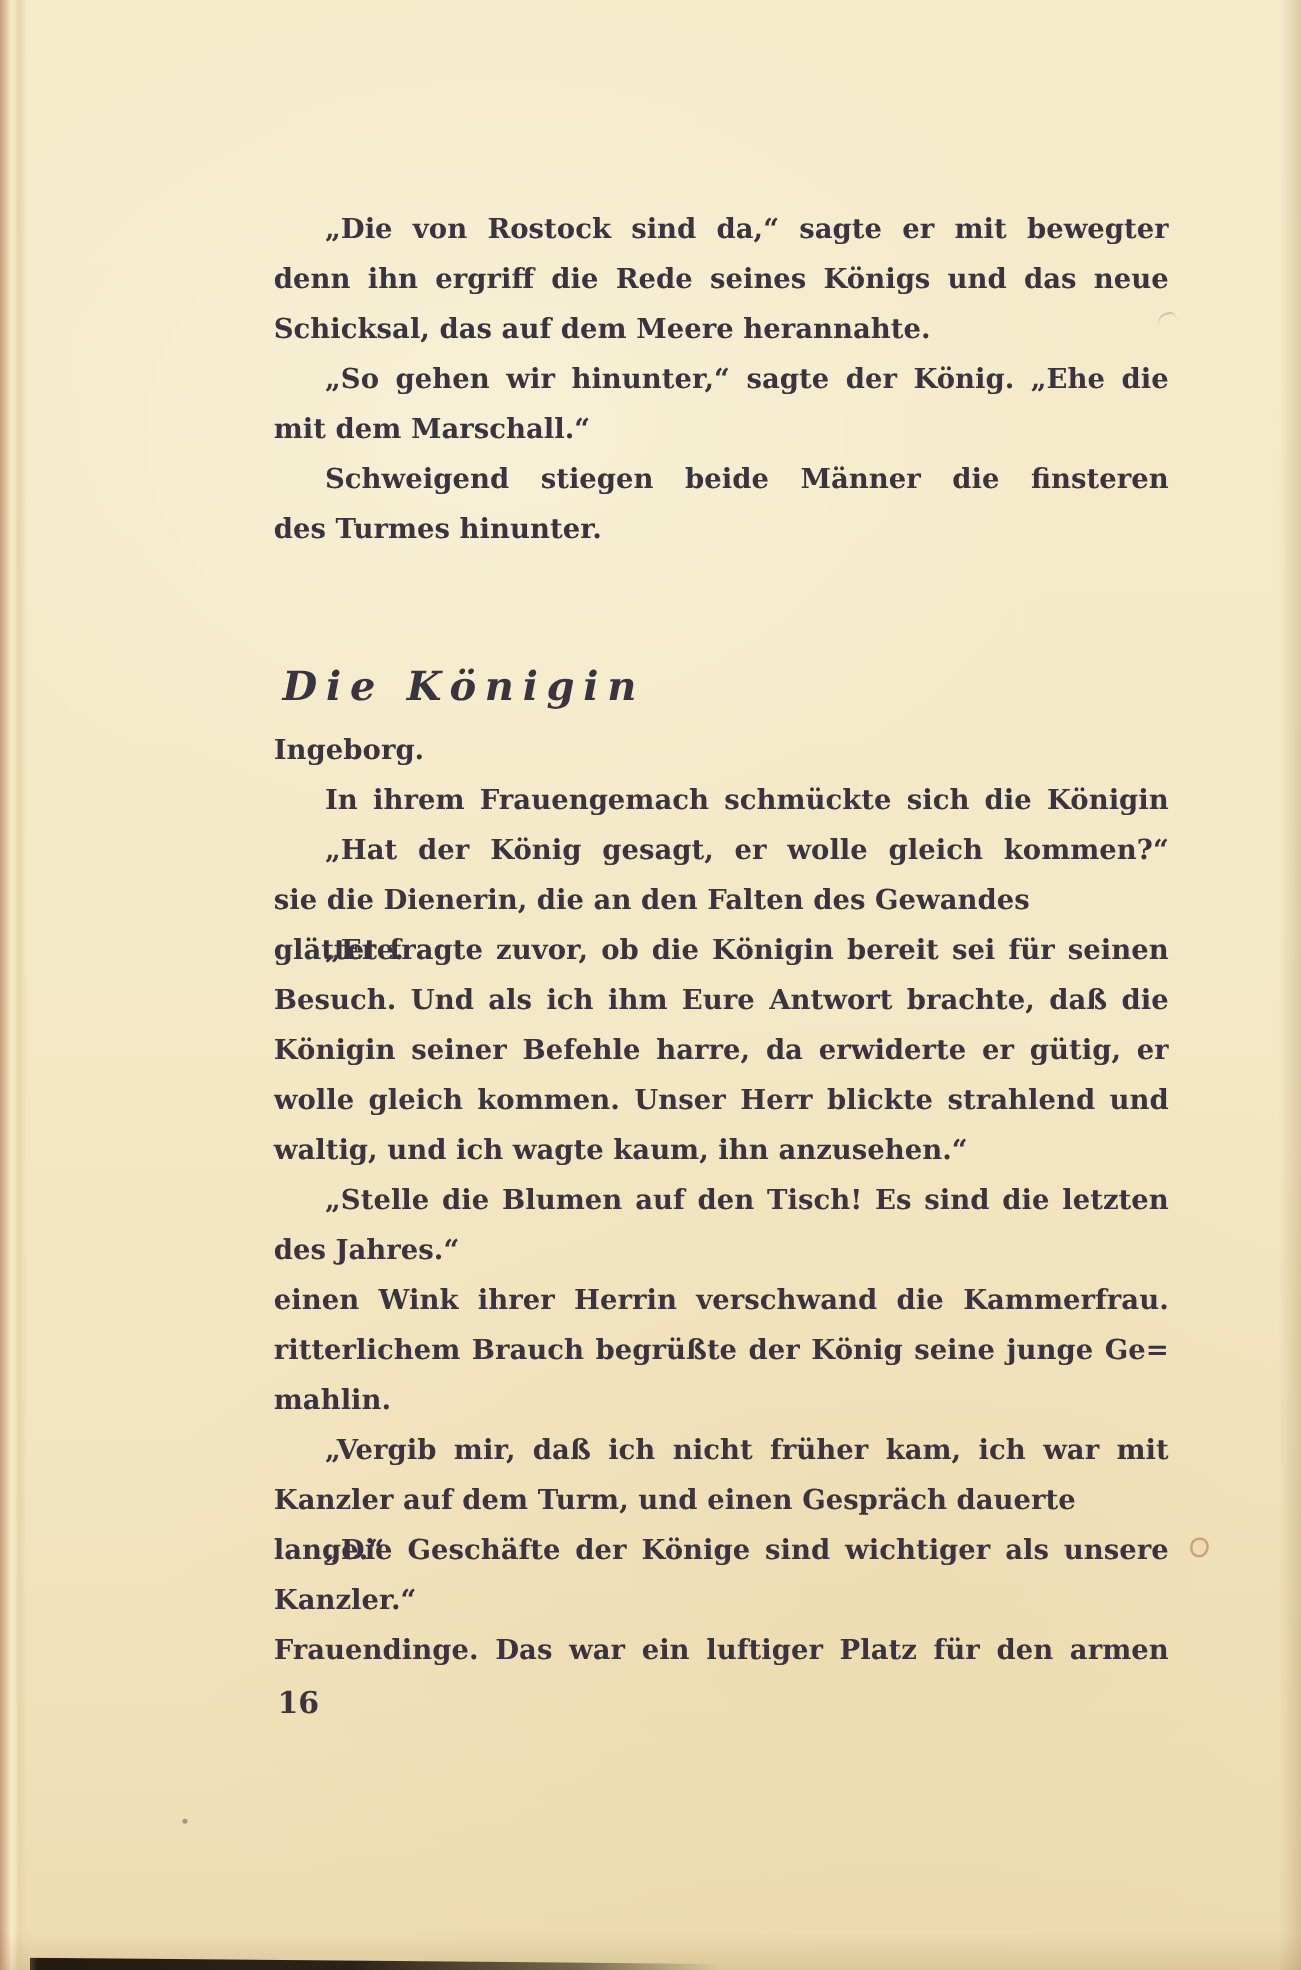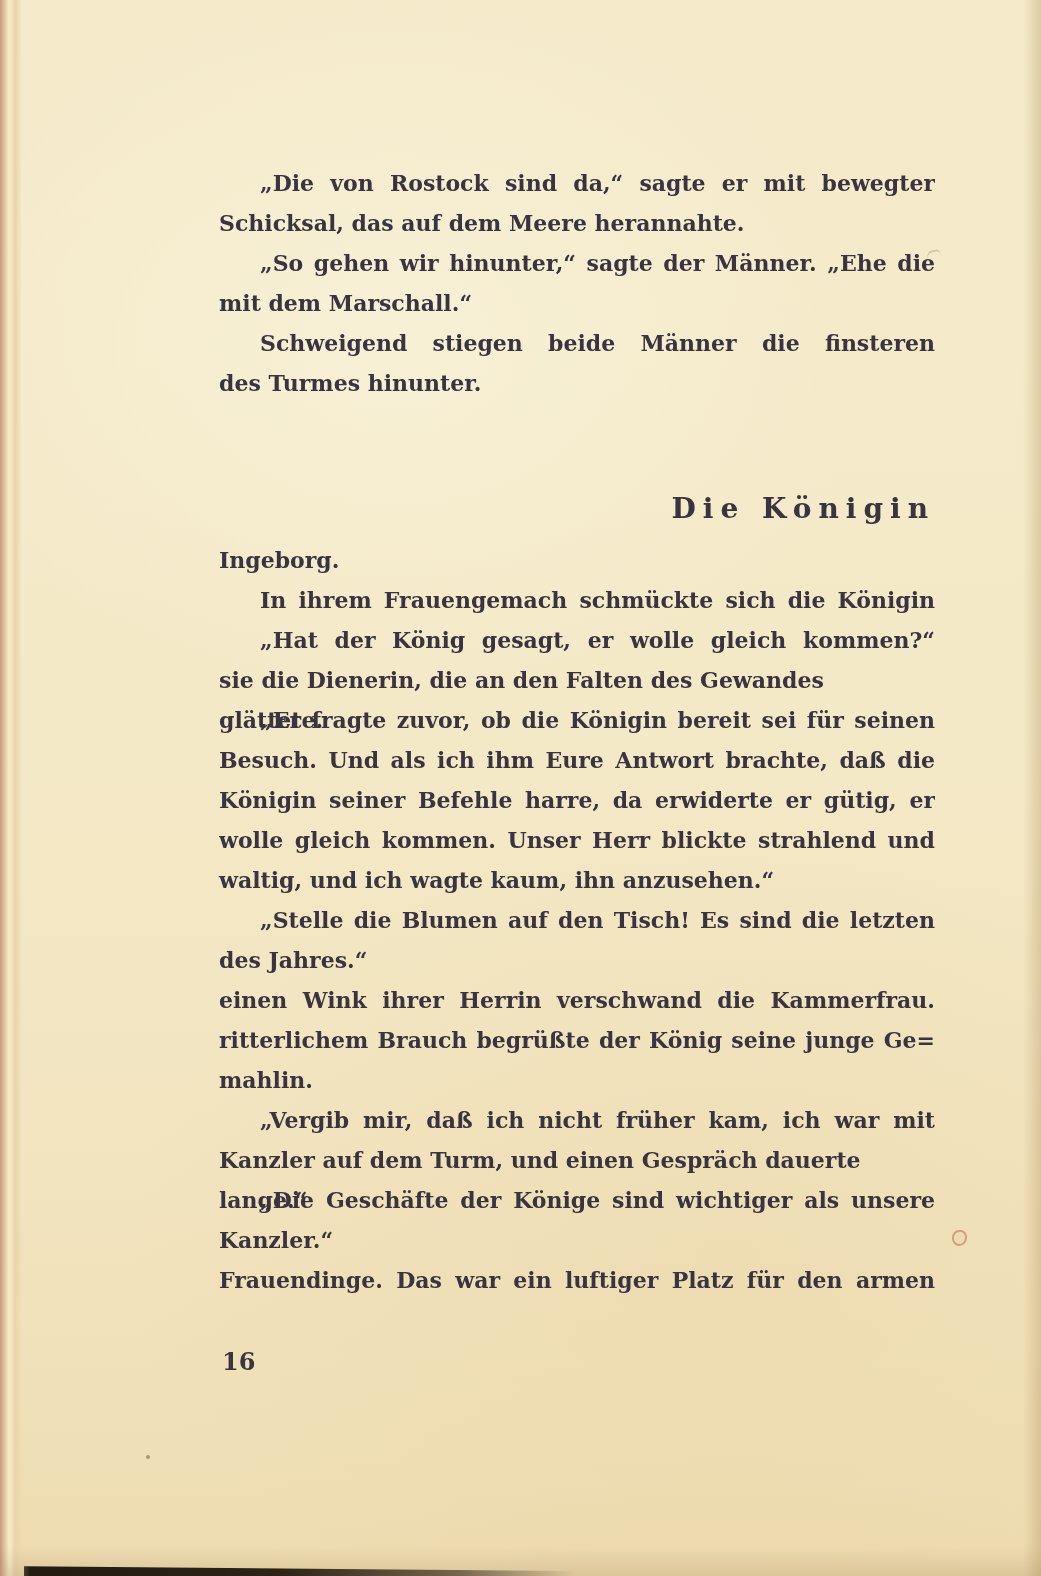--- a/index.html
+++ b/index.html
@@ -104,24 +104,25 @@
     display: inline-block;
     width: 100%;
     height: 0;
   }
   .line.i { text-indent: 41px; }
   .heading {
     height: 40px;
     line-height: 40px;
     margin-top: 86px;
     margin-bottom: 11px;
-    text-align: right;
-    font-size: 28px;
+    text-align: left;
+    font-size: 32px;
     letter-spacing: 7px;
     text-indent: 7px;
+    font-style: italic;
   }
   .page-number {
     position: absolute;
     left: 222px; top: 1344px;
     height: 36px;
     line-height: 36px;
     color: #3a3441;
     font-weight: bold;
     font-size: 24px;
   }
@@ -135,24 +136,25 @@
   <div class="edge-bottom-soft"></div>
   <div class="edge-bottom"></div>
 
   <div class="speck-squiggle"></div>
   <div class="speck-ring"></div>
   <div class="speck-dot"></div>
 
   <div class="text-block" id="text-block">
       <div class="para">
         <div class="line j i">„Die von Rostock sind da,“ sagte er mit bewegter Stimme,</div>
+        <div class="line j">denn ihn ergriff die Rede seines Königs und das neue</div>
         <div class="line">Schicksal, das auf dem Meere herannahte.</div>
       </div>
       <div class="para">
-        <div class="line j i">„So gehen wir hinunter,“ sagte der Männer. „Ehe die</div>
+        <div class="line j i">„So gehen wir hinunter,“ sagte der König. „Ehe die</div>
         <div class="line">mit dem Marschall.“</div>
       </div>
       <div class="para">
         <div class="line j i">Schweigend stiegen beide Männer die finsteren Stiegen</div>
         <div class="line">des Turmes hinunter.</div>
       </div>
       <div class="heading">Die Königin</div>
       <div class="para">
         <div class="line">Ingeborg.</div>
         <div class="line j i">In ihrem Frauengemach schmückte sich die Königin</div>

